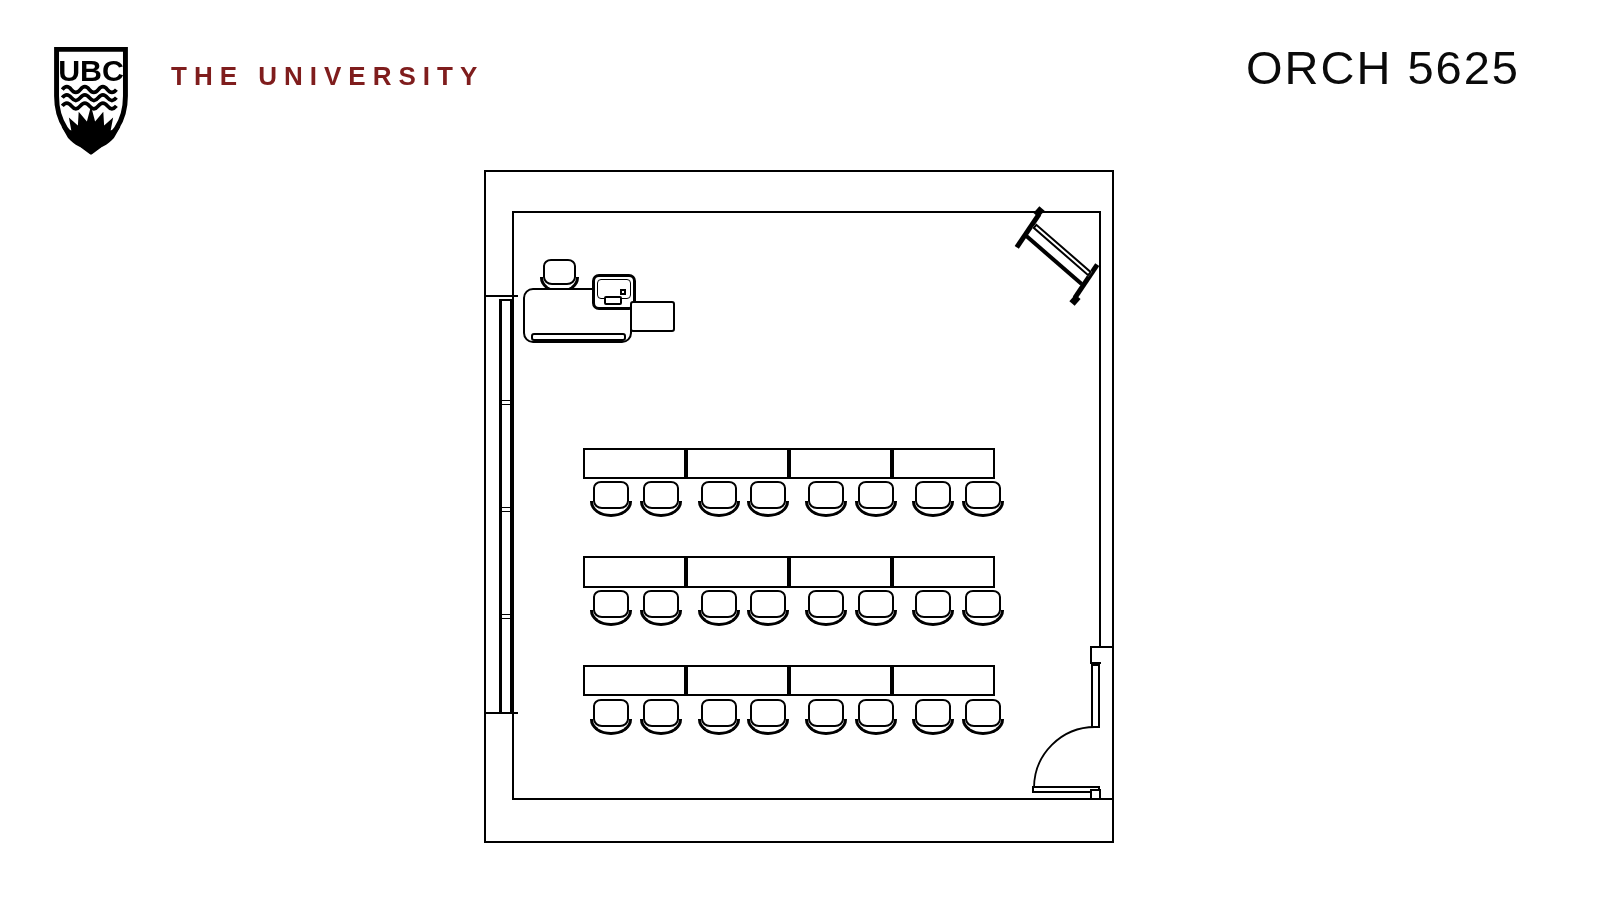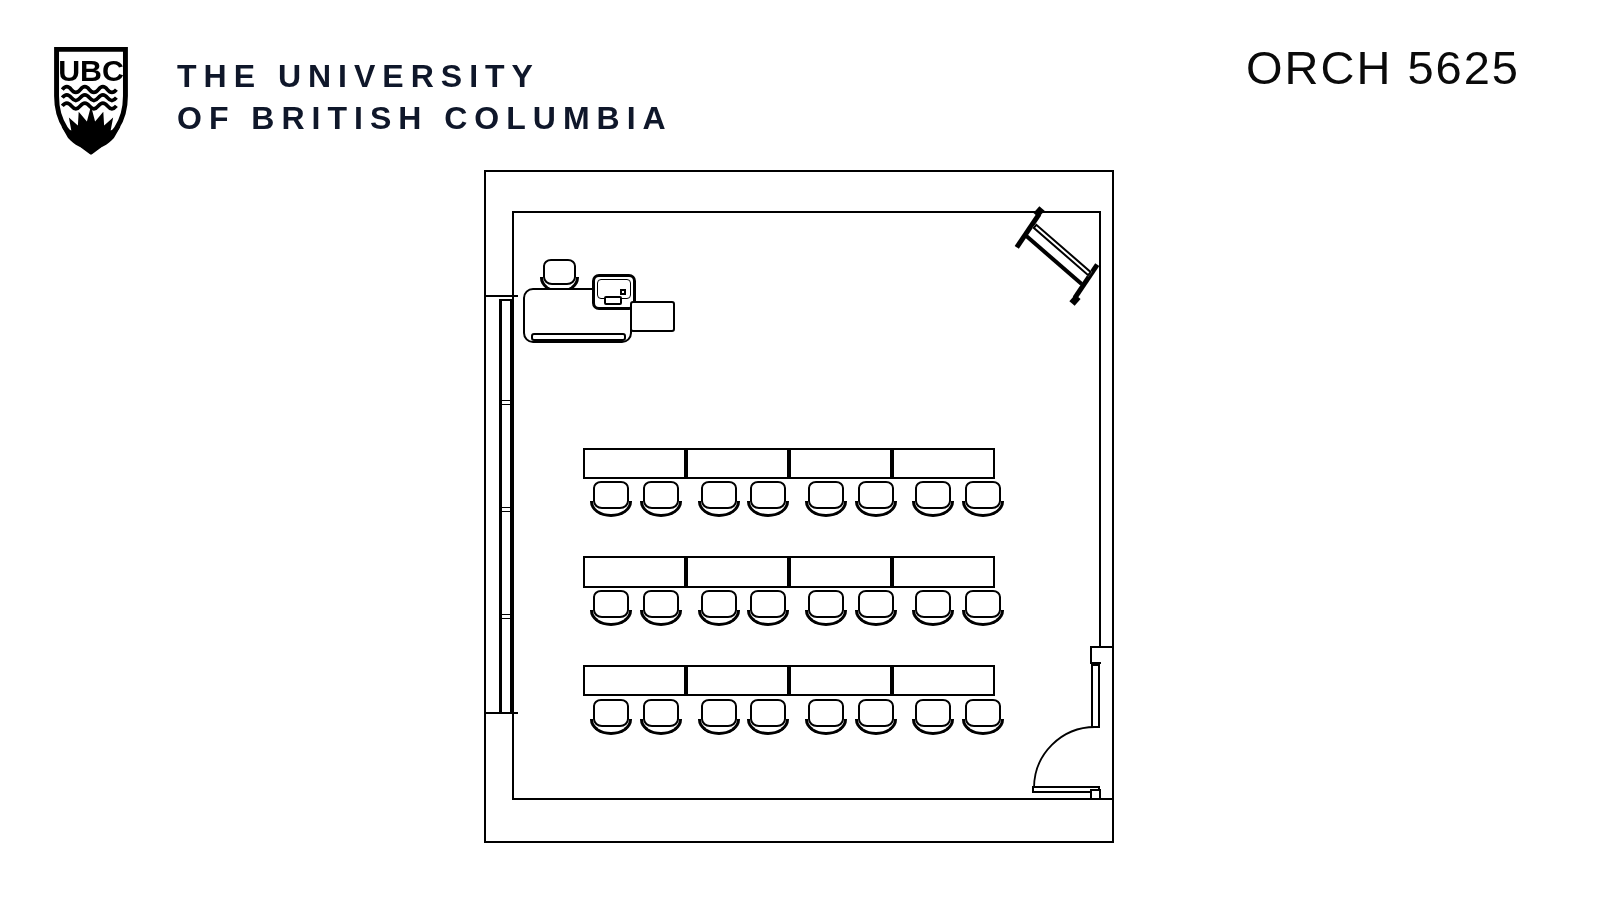--- a/index.html
+++ b/index.html
@@ -5,22 +5,22 @@
   html,body{margin:0;padding:0;}
   body{
     width:1600px;height:900px;position:relative;overflow:hidden;
     background:#ffffff;color:#000;
     font-family:"Liberation Sans",sans-serif;
   }
   
   .logo-svg{position:absolute;left:50px;top:44px;width:82px;height:114px;}
   .wordmark{
     position:absolute;left:171px;top:55px;
-    font-weight:700;font-size:32px;letter-spacing:7px;line-height:42px;
-    color:#0f172a;white-space:nowrap;margin-left:6px;
+    font-weight:700;font-size:26px;letter-spacing:7px;line-height:42px;
+    color:#7f1d1d;white-space:nowrap;
   }
   .wordmark span{display:block;}
   .room-title{
     position:absolute;top:40px;right:80px;
     font-weight:400;font-size:47px;letter-spacing:2px;color:#0a0a0a;
     white-space:nowrap;
   }
   
   #plan{position:absolute;left:0;top:0;width:1600px;height:900px;}
   .box{position:absolute;box-sizing:border-box;background:#fff;border:2px solid #000;}
@@ -58,21 +58,20 @@
     <path d="M15,64 q5.5,-7 11,0 t11,0 t11,0 t11,0 t11,0 t11,0"></path>
     <path d="M15,74 q5.5,-7 11,0 t11,0 t11,0 t11,0 t11,0 t11,0"></path>
   </g>
   <path fill="#000" d="M50,74 L55,93 L65,81 L66,98 L77,88 L74,104 L86,99 L78,113
            C70,122 61,126 50,127 C39,126 30,122 22,113
            L14,99 L26,104 L23,88 L34,98 L35,81 L45,93 Z"></path>
 </svg>
 
 <div class="wordmark">
   <span>THE UNIVERSITY</span>
-  <span>OF BRITISH COLUMBIA</span>
 </div>
 
 <div class="room-title">ORCH 5625</div>
 
 <div id="plan">
     <div class="box" style="left: 484px; top: 170px; width: 630px; height: 673px; background: transparent;"></div>
     <div class="ln" style="left: 512px; top: 211px; width: 589px; height: 2px;"></div>
     <div class="ln" style="left: 512px; top: 211px; width: 2px; height: 589px;"></div>
     <div class="ln" style="left: 512px; top: 798px; width: 602px; height: 2px;"></div>
     <div class="ln" style="left: 1099px; top: 211px; width: 2px; height: 437px;"></div>

